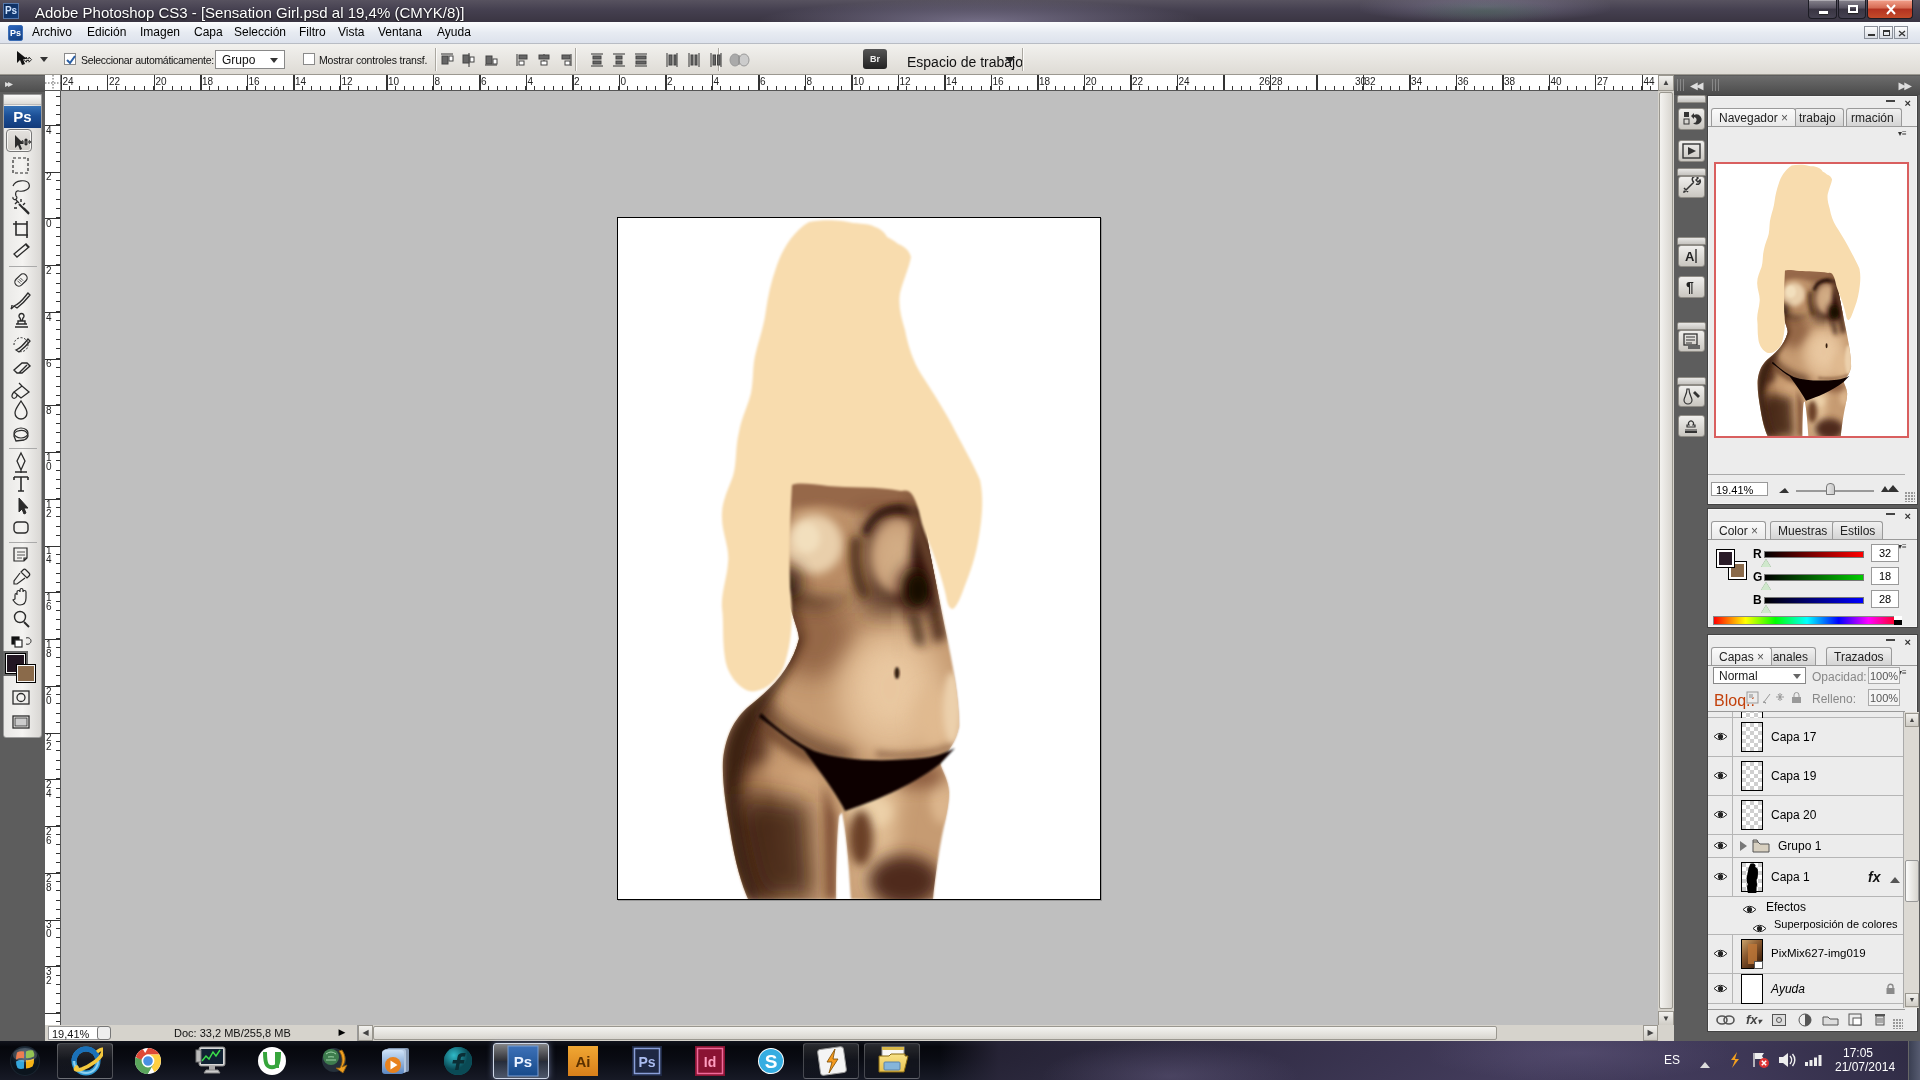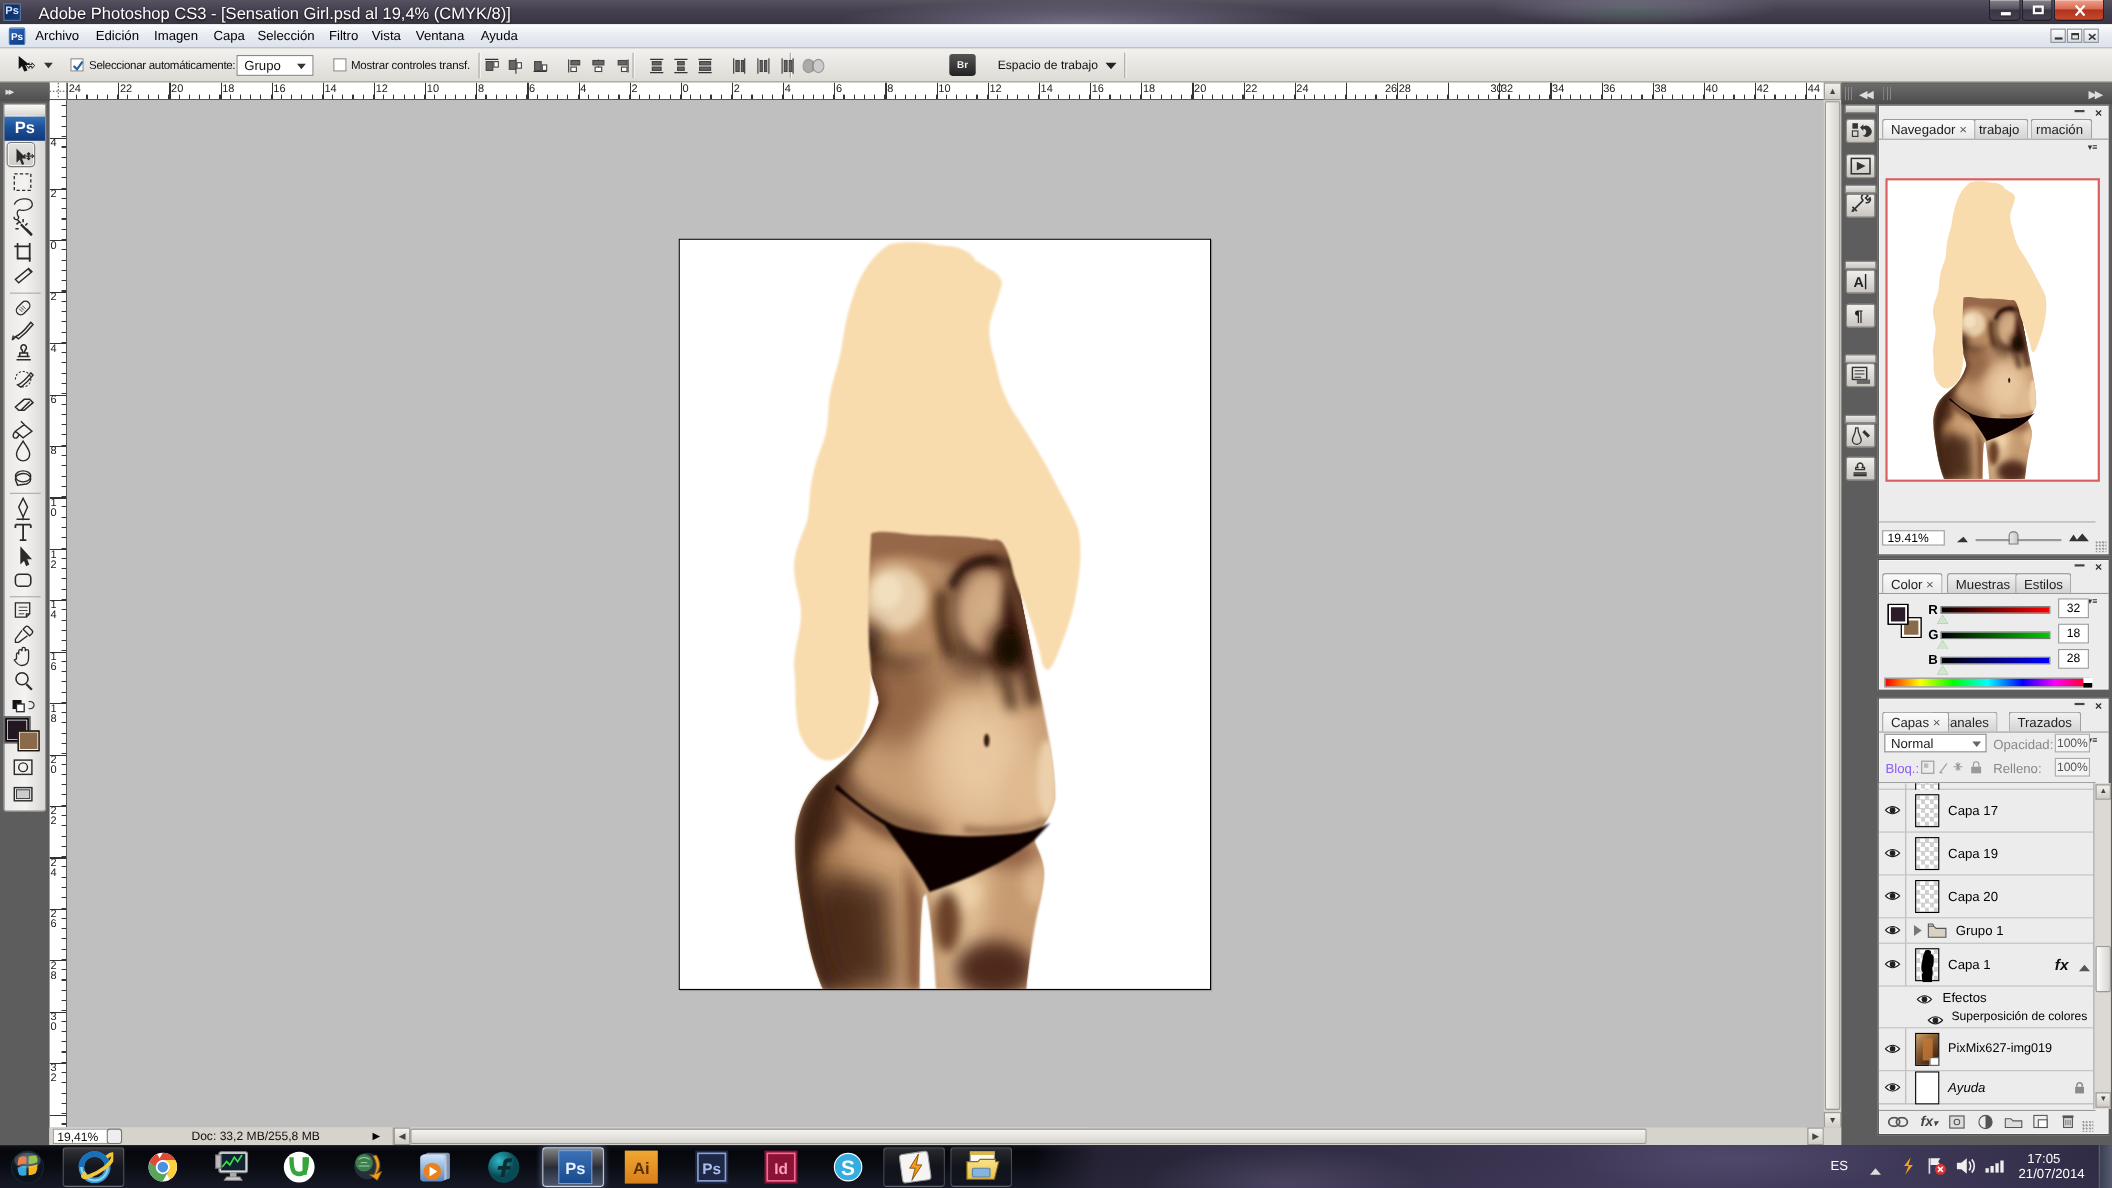--- a/index.html
+++ b/index.html
@@ -267,21 +267,21 @@
         <path d="M2,6 5,9 10,2" stroke="#2a5fa5" stroke-width="2" fill="none"></path>
       </svg></div>
  <div class="abs" style="left:81px;top:10px;font-size:10.5px;letter-spacing:-0.3px">Seleccionar automáticamente:</div>
  <div class="dropdown" style="left:215px;top:6px;width:70px;height:19px;padding:2px 0 0 6px">Grupo<span style="position:absolute;right:6px;top:7px;width:0;height:0;border:4px solid transparent;border-top:5px solid #333"></span></div>
  <div class="checkbox" style="left:303px;top:9px"></div>
  <div class="abs" style="left:319px;top:10px;font-size:10.5px;letter-spacing:-0.2px">Mostrar controles transf.</div>
  <div class="sep" style="left:435px"></div>
  <div class="sep" style="left:575px"></div>
  <div class="sep" style="left:718px"></div>
  <div class="abs" style="left:863px;top:5px;width:24px;height:20px;background:linear-gradient(180deg,#555,#222);border-radius:3px;color:#eee;font-size:9px;font-weight:bold;text-align:center;line-height:20px">Br</div>
- <div class="abs" style="left:907px;top:10px;font-size:11px">Espacio de trabajo</div>
+ <div class="abs" style="left:907px;top:10px;font-size:14px">Espacio de trabajo</div>
  <div class="abs" style="left:1005px;top:13px;width:0;height:0;border:5px solid transparent;border-top:6px solid #222"></div>
  <div class="sep" style="left:1022px"></div>
 <svg class="abs" style="left:440px;top:8px" width="320" height="16" viewBox="0 0 320 16">
 <g fill="#666" stroke="#444" stroke-width="1">
  <g transform="translate(0,0)">
           <path d="M1,2 h12" stroke="#333"></path>
           <rect x="2" y="4" width="6" height="8"></rect>
           <rect x="9" y="4" width="4" height="5" fill="#fff"></rect>
         </g>
  <g transform="translate(22,0)">
@@ -383,21 +383,21 @@
       <span class="rlabel" style="left:1071.0px">22</span>
       <span class="rlabel" style="left:1117.5px">24</span>
       <span class="rlabel" style="left:1198px">26</span>
       <span class="rlabel" style="left:1210.5px">28</span>
       <span class="rlabel" style="left:1294px">30</span>
       <span class="rlabel" style="left:1303.5px">32</span>
       <span class="rlabel" style="left:1350.0px">34</span>
       <span class="rlabel" style="left:1396.5px">36</span>
       <span class="rlabel" style="left:1443.0px">38</span>
       <span class="rlabel" style="left:1489.5px">40</span>
-      <span class="rlabel" style="left:1536.0px">42</span>
+      <span class="rlabel" style="left:1536.0px">27</span>
       <span class="rlabel" style="left:1582.5px">44</span>
     </div>
 </div>
 <div class="abs" id="vruler">
  <div class="vticks-small" style="top:-13.4px;height:960px"></div>
  <div class="vticks-major" style="top:33.5px;height:940px"></div>
  <div id="vlabels">
       <span class="vlabel" style="top:34.5px">4</span>
       <span class="vlabel" style="top:81.2px">2</span>
       <span class="vlabel" style="top:128.0px">0</span>
@@ -647,21 +647,21 @@
           <div class="px">×</div>
         </div>
  <div class="ptab active" style="left:3px">Capas <span style="color:#555">×</span></div>
  <div class="ptab" style="left:48px">Canales</div>
  <div class="ptab" style="left:118px">Trazados</div>
  <div style="position:absolute;left:0;top:30px;width:100%;height:1px;background:#9a9a9a"></div>
  <div class="pmenu" style="top:33px">▾≡</div>
  <div class="dropdown" style="left:5px;top:32px;width:93px;height:17px;padding:1px 0 0 5px;font-size:12px;color:#222">Normal<span style="position:absolute;right:4px;top:6px;width:0;height:0;border:4px solid transparent;border-top:5px solid #666"></span></div>
  <div style="position:absolute;left:104px;top:35px;font-size:12px;color:#888">Opacidad:</div>
  <div style="position:absolute;left:160px;top:32px;width:32px;height:17px;background:#f4f4f4;border:1px solid #aaa;font-size:11px;text-align:center;padding-top:2px;color:#555">100%</div>
- <div style="position:absolute;left:6px;top:57px;font-size:12px;color:#8b5cf6">Bloq.:</div>
+ <div style="position:absolute;left:6px;top:57px;font-size:16px;color:#c2410c">Bloq.:</div>
  <svg style="position:absolute;left:38px;top:55px" width="60" height="16" viewBox="0 0 60 16">
    <rect x="1" y="2" width="11" height="11" fill="none" stroke="#999"></rect>
           <rect x="3" y="4" width="4" height="4" fill="#bbb"></rect>
    <path d="M18,12 l6,-8 M17,12 l3,1 z" stroke="#999" fill="none"></path>
    <path d="M34,3 v8 M30,7 h8 M32,4 l4,6 M36,4 l-4,6" stroke="#999" fill="none"></path>
    <rect x="46" y="7" width="9" height="6" fill="#999"></rect>
           <path d="M48,7 v-2 a2.5,2.5 0 0 1 5,0 v2" stroke="#999" fill="none"></path>
  </svg>
  <div style="position:absolute;left:104px;top:57px;font-size:12px;color:#888">Relleno:</div>
  <div style="position:absolute;left:160px;top:54px;width:32px;height:17px;background:#f4f4f4;border:1px solid #aaa;font-size:11px;text-align:center;padding-top:2px;color:#555">100%</div>

